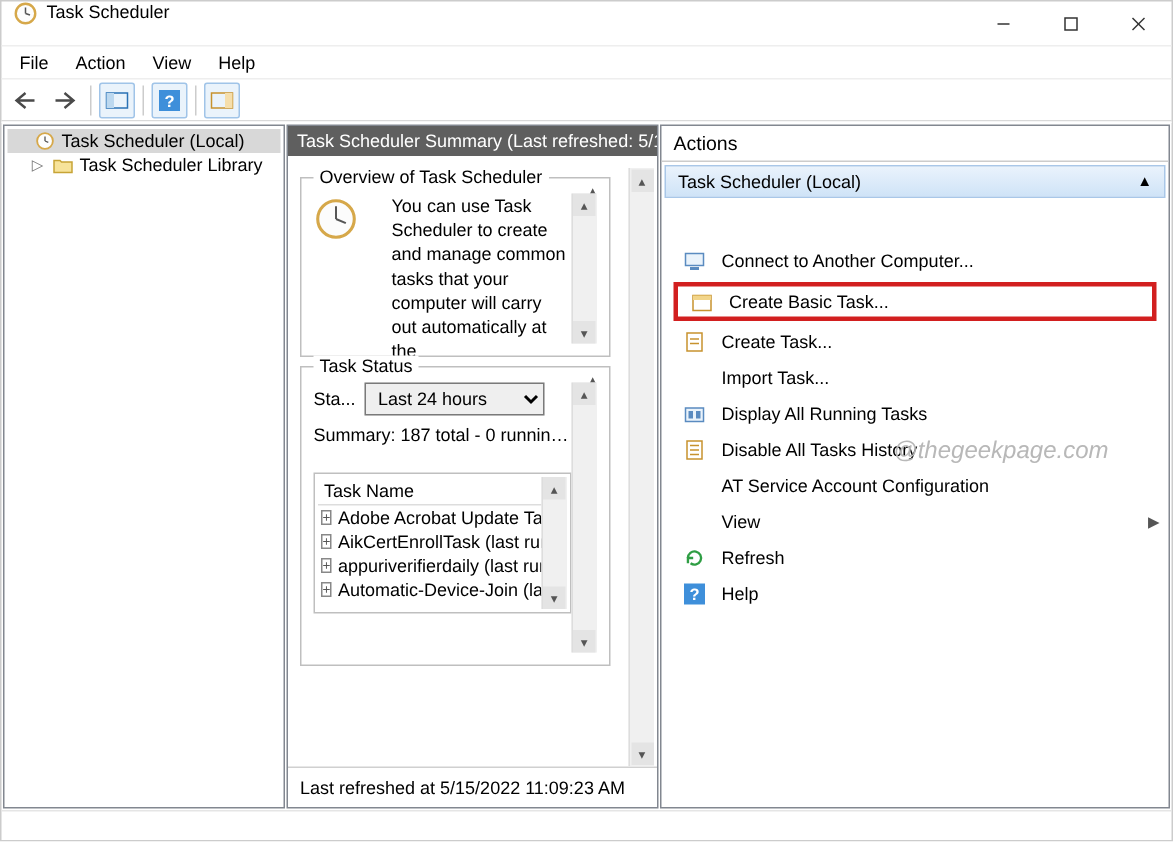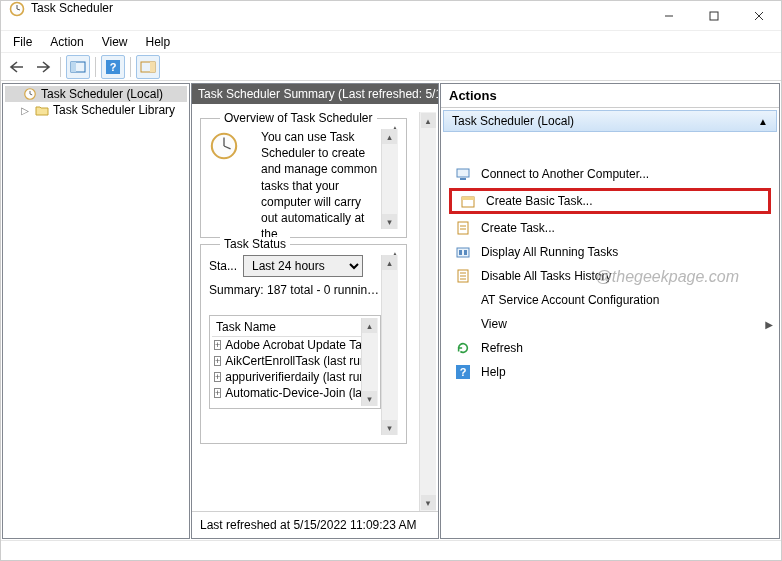--- a/index.html
+++ b/index.html
@@ -19,38 +19,38 @@
   .body { flex:1; display:flex; min-height:0; border-top:1px solid #fff;}
   .treepane { width:188px; border:1px solid #828790; margin:1px; background:#fff; overflow:auto; padding:2px;}
   .treeitem { display:flex; align-items:center; gap:4px; padding:1px 2px; white-space:nowrap;}
   .treeitem.sel { background:#d8d8d8;}
   .treeitem .exp { width:12px; font-size:10px; color:#777; text-align:center; user-select:none;}
   .center { flex:1; border:1px solid #828790; margin:1px 0 1px 0; background:#fff; display:flex; flex-direction:column; min-width:0;}
   .chead { background:#5f5f5f; color:#fff; padding:3px 6px; font-size:12px; white-space:nowrap; overflow:hidden;}
   .cbody { flex:1; overflow:hidden; position:relative; padding:8px 2px 0 8px; display:flex; gap:0; min-height:0;}
   .cinner { flex:1; min-width:0;}
   .groupbox { border:1px solid #bfbfbf; margin:6px 12px 6px 0; position:relative; padding:10px 8px 8px 8px; background:#fff;}
-  .groupbox .gtitle { position:absolute; top:-8px; left:19px; background:#fff; padding:0 4px; font-size:12px;}
+  .groupbox .gtitle { position:absolute; top:-8px; left:8px; background:#fff; padding:0 4px; font-size:12px;}
   .groupbox .gcol { position:absolute; top:4px; right:6px; font-size:10px; color:#555;}
   .ovrow { display:flex; gap:22px;}
   .clockicon { flex:0 0 auto; margin-top:2px;}
   .ovtext { font-size:12px; line-height:1.35; color:#000;}
   .statusrow { display:flex; align-items:center; gap:6px; margin-bottom:6px;}
   .statusrow label { font-size:12px;}
   select.period { font-size:12px; padding:2px 4px; width:120px; border:1px solid #7a7a7a;}
   .summary { font-size:12px; margin:4px 0 0 0; white-space:nowrap; overflow:hidden; text-overflow:ellipsis;}
   .tasklist { border:1px solid #bfbfbf; padding:2px; height:94px; overflow:hidden; position:relative;}
   .tasklist .th { padding:2px 4px; font-size:12px; border-bottom:1px solid #ddd;}
   .tasklist .rowi { display:flex; align-items:center; gap:4px; padding:1px 2px; font-size:12px; white-space:nowrap; overflow:hidden;}
   .plus { width:10px; height:10px; display:inline-flex; align-items:center; justify-content:center; border:1px solid #888; font-size:9px; line-height:1; color:#555;}
   .vscroll { width:17px; background:#f0f0f0; border-left:1px solid #ddd; display:flex; flex-direction:column; align-items:center; justify-content:space-between; padding:1px;}
   .vscroll .arr { width:15px; height:15px; background:#e4e4e4; display:flex; align-items:center; justify-content:center; font-size:9px; color:#555;}
   .statusbar { border-top:1px solid #d0d0d0; padding:6px 8px; font-size:12px;}
   .actions { width:340px; border:1px solid #828790; margin:1px; background:#fff; display:flex; flex-direction:column;}
-  .ahead { padding:4px 8px; font-weight:bold; font-size:13px; border-bottom:1px solid #ccc;}
+  .ahead { padding:4px 8px; font-weight:normal; font-size:13px; border-bottom:1px solid #ccc;}
   .agrouphead { background:linear-gradient(#eaf3fc,#cfe3f7); border:1px solid #a9c7e8; padding:3px 8px; margin:2px; font-size:12px; display:flex; justify-content:space-between; align-items:center;}
   .aitems { padding:2px 0;}
   .aitem { display:flex; align-items:center; gap:10px; padding:4px 6px 4px 14px; font-size:12px; white-space:nowrap;}
   .aitem.highlight { border:3px solid #d21f1f; margin:2px 8px; padding:2px 6px 2px 8px;}
   .aicon { width:16px; height:16px; display:flex; align-items:center; justify-content:center; flex:0 0 16px;}
   .watermark { position:absolute; right:40px; bottom:100px; color:#b8b8b8; font-size:16px; font-style:italic; pointer-events:none;}
   .sb-vscroll { position:absolute; right:0; top:0; bottom:0; width:17px; background:#f0f0f0; border-left:1px solid #ddd;}
   .sb-vscroll .arr { width:15px; height:15px; background:#e4e4e4; display:flex; align-items:center; justify-content:center; font-size:9px; color:#555; position:absolute;}
   .innerlistwrap { position:relative; padding-right:17px;}
   svg { display:block; }
@@ -268,20 +268,24 @@
           <span class="aicon">
               <svg width="16" height="16">
                 <rect x="3" y="2" width="10" height="12" fill="#fff" stroke="#c7922e"></rect>
                 <line x1="5" y1="6" x2="11" y2="6" stroke="#c7922e"></line>
                 <line x1="5" y1="9" x2="11" y2="9" stroke="#c7922e"></line>
               </svg>
             </span>
           <span>Create Task...</span>
         </div>
 
+        <div class="aitem">
+          <span class="aicon"></span>
+          <span>Import Task...</span>
+        </div>
 
         <div class="aitem">
           <span class="aicon">
               <svg width="16" height="14">
                 <rect x="2" y="3" width="12" height="9" fill="#eaf3fb" stroke="#5a8bc0"></rect>
                 <rect x="4" y="5" width="3" height="5" fill="#5a8bc0"></rect>
                 <rect x="9" y="5" width="3" height="5" fill="#5a8bc0"></rect>
               </svg>
             </span>
           <span>Display All Running Tasks</span>

